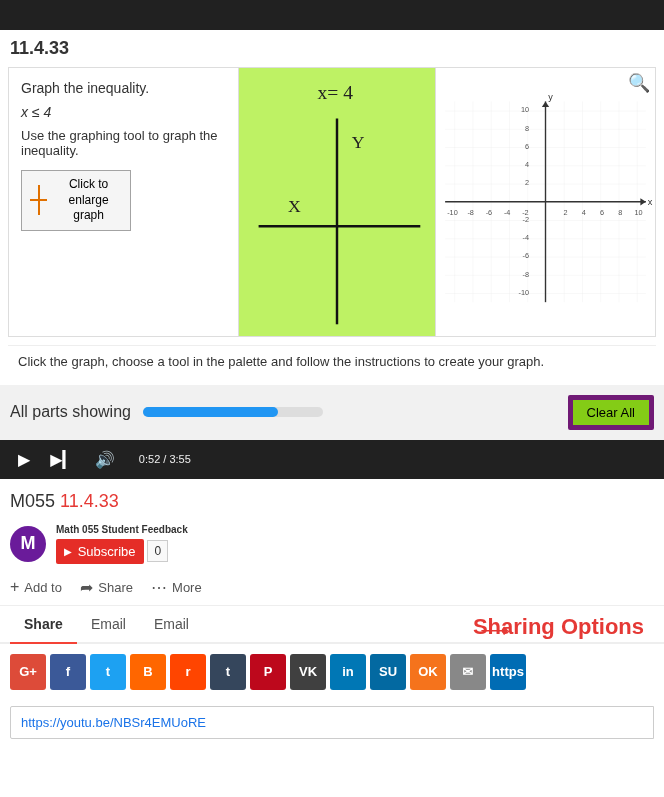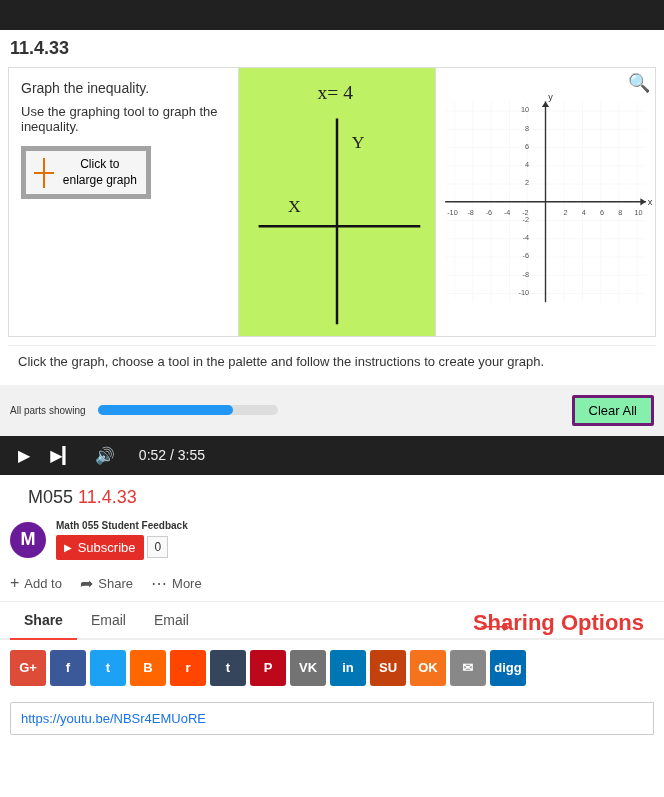--- a/index.html
+++ b/index.html
@@ -8,46 +8,46 @@
     .top-bar { background: #212121; height: 30px; width: 100%; }
 
     .title-bar { padding: 8px 10px; font-size: 18px; font-weight: bold; color: #333; }
 
     .question-area { border: 1px solid #ddd; margin: 0 8px; display: flex; }
 
     .left-panel { width: 230px; padding: 12px; border-right: 1px solid #ddd; }
     .left-panel .instruction { font-size: 14px; margin-bottom: 8px; }
     .left-panel .inequality { font-size: 14px; font-style: italic; margin-bottom: 8px; }
     .left-panel .sub-instruction { font-size: 13px; margin-bottom: 12px; }
-    .enlarge-btn { display: flex; align-items: center; border: 5px solid #a3a3a3; padding: 6px 8px; cursor: pointer; width: 130px; background: #f5f5f5; }
+    .enlarge-btn { display: flex; align-items: center; border: 1px solid #a3a3a3; padding: 6px 8px; cursor: pointer; width: 110px; background: #f5f5f5; }
     .enlarge-btn .icon-cross { width: 30px; height: 30px; margin-right: 8px; position: relative; }
     .enlarge-btn .icon-cross::before { content: ''; position: absolute; left: 50%; top: 0; bottom: 0; width: 2px; background: #e07000; transform: translateX(-50%); }
     .enlarge-btn .icon-cross::after { content: ''; position: absolute; top: 50%; left: 0; right: 0; height: 2px; background: #e07000; transform: translateY(-50%); }
     .enlarge-text { font-size: 12px; line-height: 1.3; }
 
     .drawing-area { flex: 1; position: relative; background: #bef264; min-height: 260px; overflow: hidden; }
     .drawing-area svg { width: 100%; height: 100%; }
 
     .graph-area { width: 220px; border-left: 1px solid #ddd; position: relative; background: #fff; }
     .graph-area svg { width: 100%; height: 100%; }
     .magnify-icon { position: absolute; top: 4px; right: 4px; color: #1a73e8; font-size: 18px; cursor: pointer; }
 
     .instructions-bar { padding: 8px 10px; font-size: 13px; color: #333; border-top: 1px solid #eee; margin: 8px 8px; }
 
     .progress-bar-container { background: #f1f1f1; padding: 10px 10px; display: flex; align-items: center; gap: 12px; }
-    .progress-label { font-size: 10px; color: #333; white-space: nowrap; }
+    .progress-label { font-size: 16px; color: #333; white-space: nowrap; }
     .progress-track { flex: 1; height: 10px; background: #ddd; border-radius: 5px; max-width: 180px; }
     .progress-fill { height: 100%; background: #2196f3; border-radius: 5px; width: 75%; }
-    .clear-all-btn { margin-left: auto; border: 3px solid #701a75; background: #86efac; padding: 5px 14px; font-size: 13px; cursor: pointer; border-radius: 2px; }
+    .clear-all-btn { margin-left: auto; border: 5px solid #701a75; background: #84cc16; padding: 5px 14px; font-size: 13px; cursor: pointer; border-radius: 2px; }
 
     .video-controls { background: #212121; padding: 10px 14px; display: flex; align-items: center; gap: 12px; color: #fff; }
     .ctrl-btn { background: none; border: none; color: #fff; cursor: pointer; font-size: 16px; padding: 0 4px; }
-    .time-display { font-size: 14px; color: #eee; margin-left: 8px; }
-
-    .video-title-area { padding: 12px 28px 6px; }
+    .time-display { font-size: 11px; color: #eee; margin-left: 8px; }
+
+    .video-title-area { padding: 12px 10px 6px; }
     .video-title { font-size: 18px; color: #333; }
     .video-title span.prefix { color: #333; }
     .video-title span.highlight { color: #e53935; }
 
     .channel-row { display: flex; align-items: center; padding: 6px 10px; gap: 10px; }
     .channel-avatar { width: 36px; height: 36px; background: #6a1b9a; border-radius: 50%; display: flex; align-items: center; justify-content: center; color: #fff; font-size: 18px; font-weight: bold; }
     .channel-name { font-size: 10px; font-weight: bold; color: #333; margin-bottom: 4px; }
     .subscribe-btn { display: inline-flex; align-items: center; background: #e52d27; color: #fff; border: none; padding: 5px 8px; font-size: 13px; cursor: pointer; border-radius: 2px; gap: 6px; }
     .subscribe-btn .yt-icon { font-size: 10px; }
     .sub-count { display: inline-block; border: 1px solid #ccc; padding: 3px 6px; font-size: 12px; color: #333; background: #f9f9f9; vertical-align: middle; }
@@ -74,20 +74,21 @@
 </head>
 <body>
 
 <div class="top-bar"></div>
 
 <div class="title-bar">11.4.33</div>
 
 <div class="question-area">
   <div class="left-panel">
     <div class="instruction">Graph the inequality.</div>
+    <div class="inequality">x ≤ 4</div>
     <div class="sub-instruction">Use the graphing tool to graph the inequality.</div>
     <button class="enlarge-btn">
       <div class="icon-cross"></div>
       <span class="enlarge-text">Click to enlarge graph</span>
     </button>
   </div>
 
   <div class="drawing-area">
     <svg viewBox="0 0 200 270">
 
@@ -214,25 +215,25 @@
 </div>
 
 <div class="social-icons" id="social-icons-container">
     <div class="social-icon" style="background: rgb(221, 75, 57);">G+</div>
     <div class="social-icon" style="background: rgb(59, 89, 152);">f</div>
     <div class="social-icon" style="background: rgb(29, 161, 242);">t</div>
     <div class="social-icon" style="background: rgb(255, 102, 0);">B</div>
     <div class="social-icon" style="background: rgb(255, 69, 0);">r</div>
     <div class="social-icon" style="background: rgb(53, 70, 92);">t</div>
     <div class="social-icon" style="background: rgb(189, 8, 28);">P</div>
-    <div class="social-icon" style="background: #737373; text-align: right;">VK</div>
+    <div class="social-icon" style="background: #404040; text-align: right;">VK</div>
     <div class="social-icon" style="background: rgb(0, 119, 181);">in</div>
-    <div class="social-icon" style="background: #c2410c;">SU</div>
+    <div class="social-icon" style="background: #0369a1;">SU</div>
     <div class="social-icon" style="background: rgb(245, 115, 28);">OK</div>
     <div class="social-icon" style="background: rgb(136, 136, 136);">✉</div>
-    <div class="social-icon" style="background: rgb(0, 108, 180);">digg</div>
+    <div class="social-icon" style="background: rgb(0, 108, 180);">https</div>
   </div>
 
 <div class="url-bar">
   <input type="text" class="url-input" value="https://youtu.be/NBSr4EMUoRE" style="">
 </div>
 
 <div class="bottom-space"></div>
 
 </body></html>

